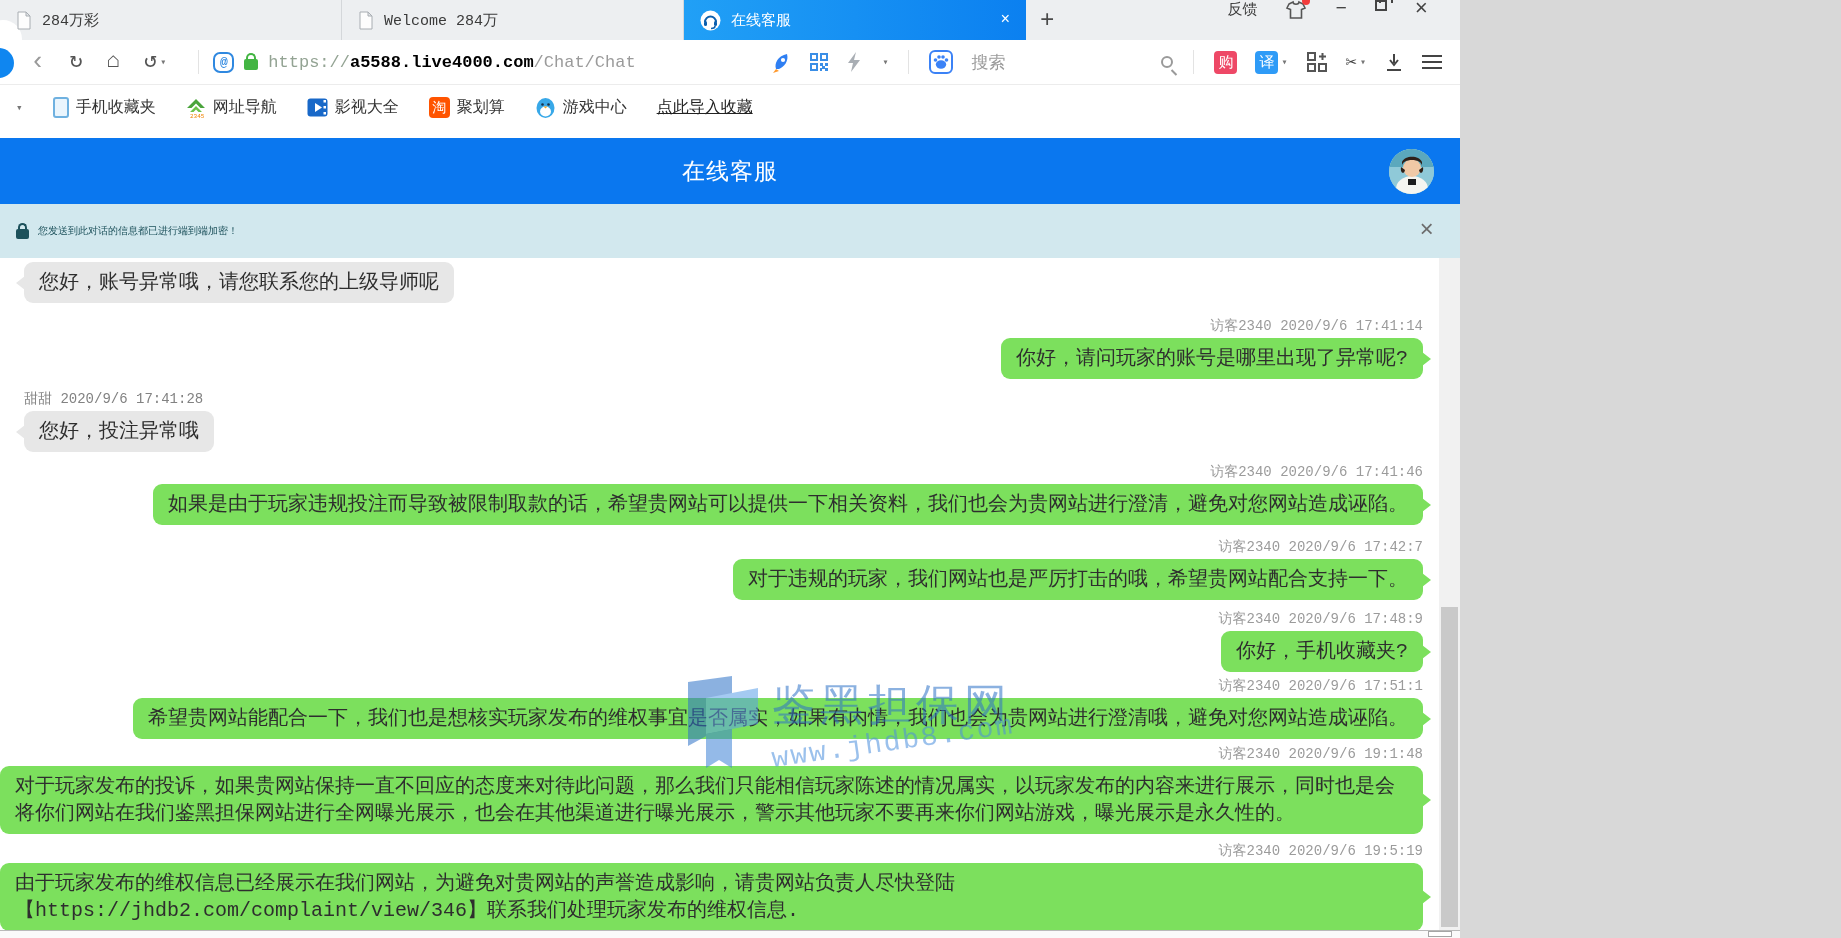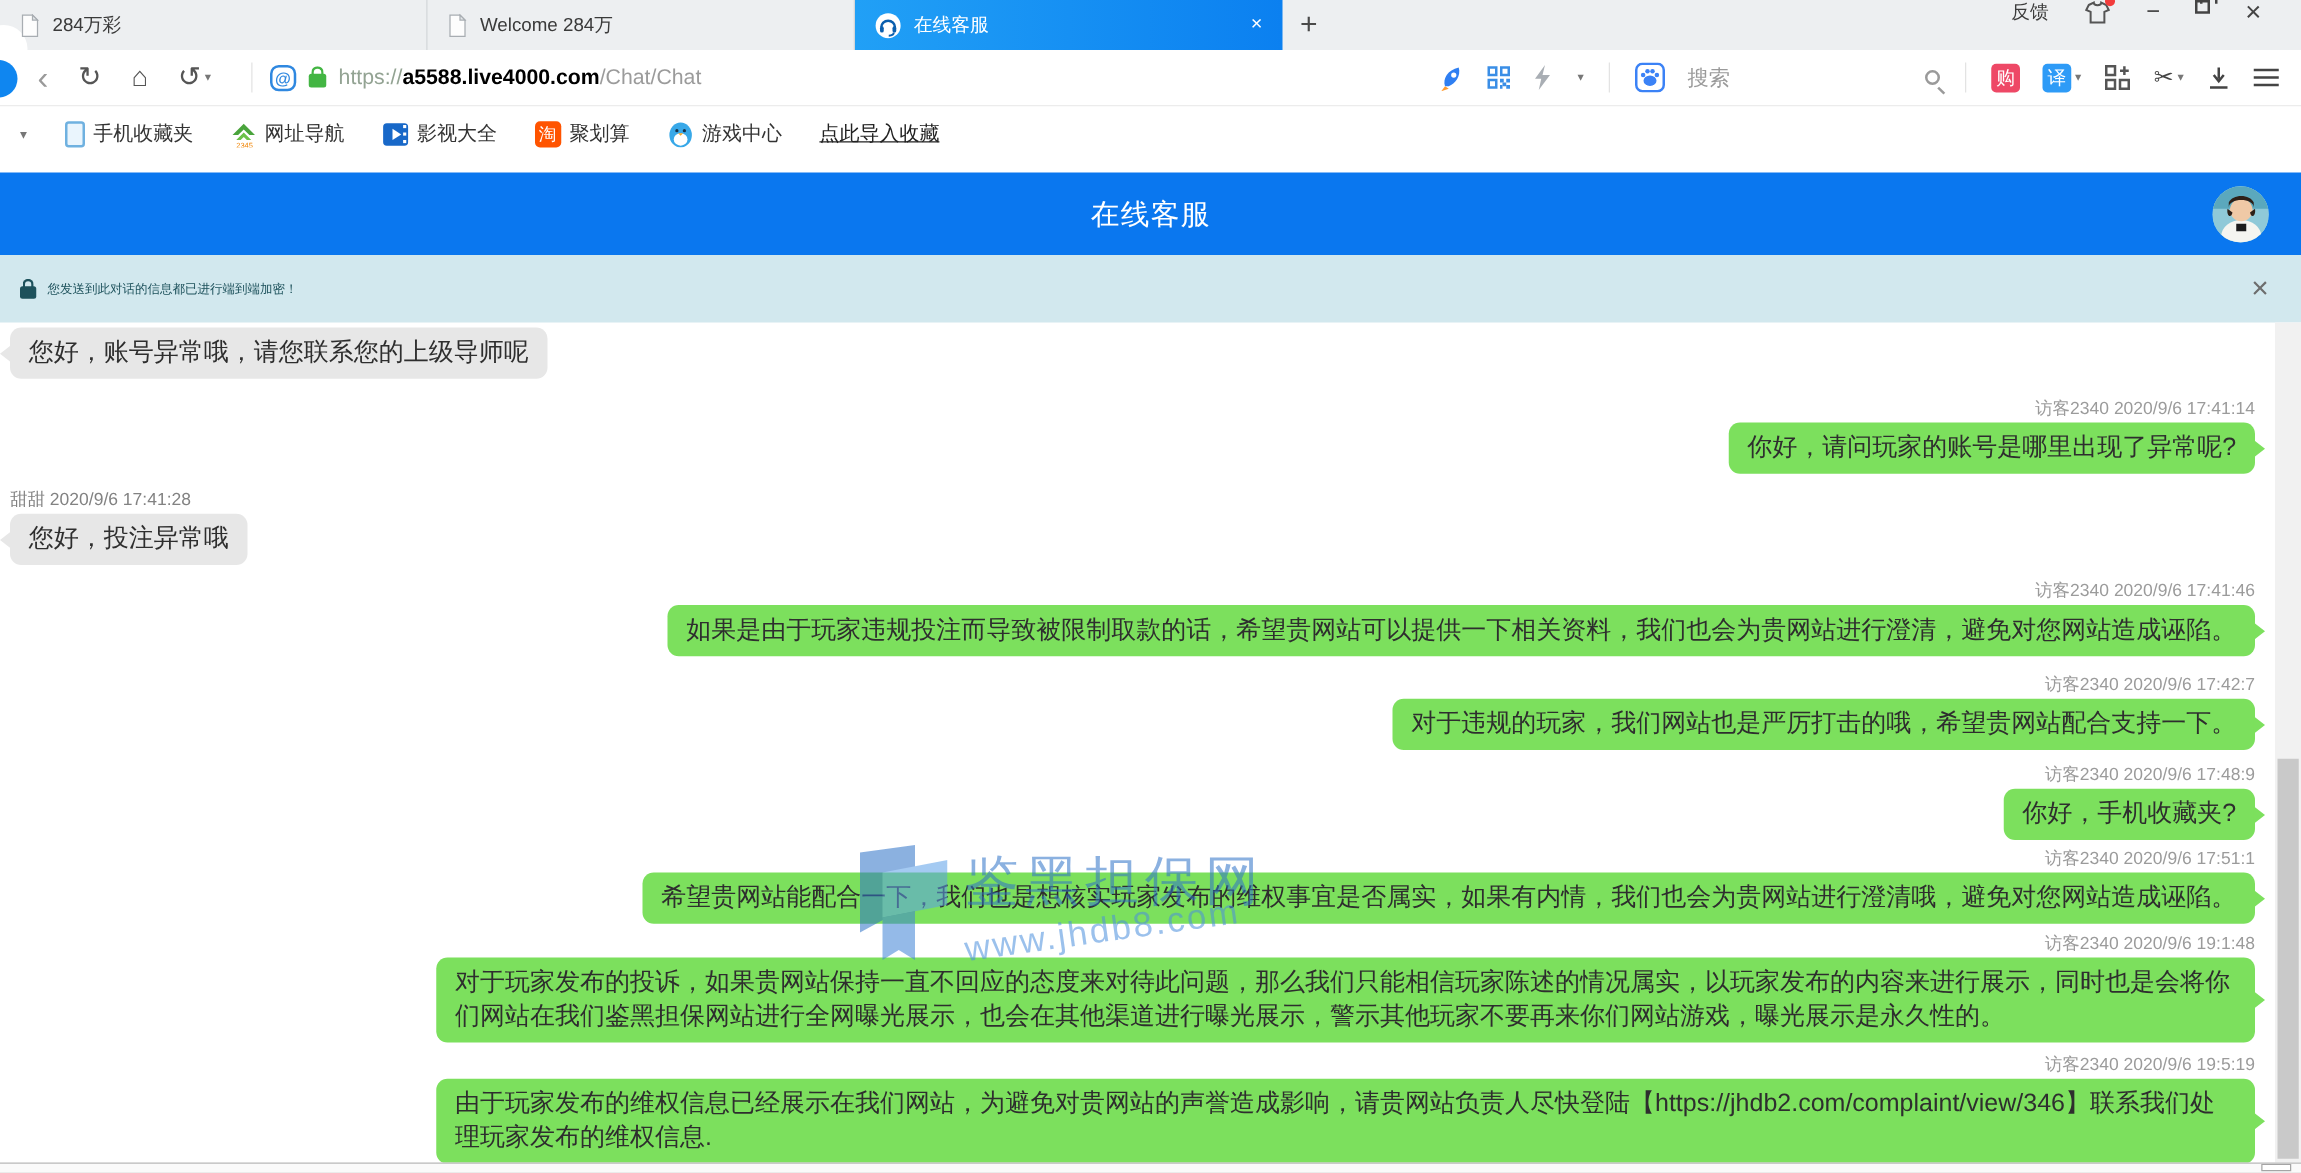--- a/index.html
+++ b/index.html
@@ -1,19 +1,19 @@
 <!DOCTYPE html>
 <html><head>
 <meta charset="utf-8">
 <style>
   * { margin:0; padding:0; box-sizing:border-box; }
   html,body { background:#d8d8d8; }
   .browser {
-    width:1841px; height:938px; position:relative; overflow:hidden;
-    background:#fff; font-family:Liberation Sans, sans-serif;
+    width:1460px; height:938px; position:relative; overflow:hidden;
+    background:#fff; font-family:Liberation Mono, monospace;
   }
   
   .tabbar { height:40px; background:#edeff1; display:flex; align-items:stretch; position:relative; }
   .tab-left-circle { position:absolute; left:-16px; top:20px; width:38px; height:38px; border-radius:50%; background:#fff; }
   .tab { width:342px; display:flex; align-items:center; padding:0 12px 0 16px; border-right:1px solid #d4d7da; position:relative; }
   .tab.active { background:linear-gradient(90deg,#21a0f6,#0b80f0); border-right:none; }
   .tab-title { font-size:15px; color:#3a3a3a; margin-left:10px; white-space:nowrap; overflow:hidden; }
   .tab.active .tab-title { color:#fff; }
   .tab-close { margin-left:auto; color:#fff; font-size:16px; line-height:16px; padding:2px 4px; }
   .newtab { display:flex; align-items:center; padding:0 14px; font-size:24px; color:#4a4a4a; font-weight:300; }
@@ -63,21 +63,21 @@
   .page-title { color:#fff; font-size:23px; letter-spacing:1px; }
   .avatar { position:absolute; right:26px; top:11px; width:45px; height:45px; border-radius:50%; overflow:hidden; background:#9fd3de; }
   .notice { height:54px; background:#d2e8ee; display:flex; align-items:center; padding:0 16px; gap:9px; }
   .notice-text { color:#1d515b; font-size:10px; }
   .lock-teal { width:13px; height:10px; background:#1d515b; border-radius:2px; position:relative; margin-top:5px; flex:none; }
   .lock-teal::before { content:""; position:absolute; left:2px; top:-6px; width:5px; height:6px; border:2px solid #1d515b; border-bottom:none; border-radius:5px 5px 0 0; }
   .notice-close { margin-left:auto; margin-right:10px; color:#6d6d6d; font-size:24px; line-height:24px; }
   
   .chat { position:relative; height:680px; overflow:hidden; font-size:20px; color:#2e2e2e; }
   .row { display:flex; flex-direction:column; }
-  .row.left  { align-items:flex-start; padding-left:8px; }
+  .row.left  { align-items:flex-start; padding-left:24px; }
   .row.right { align-items:flex-end; padding-right:37px; }
   .meta { font-size:14px; line-height:16px; color:#9b9b9b; margin-bottom:4px; }
   .row.left .meta { color:#828282; }
   .bubble { position:relative; padding:7px 15px; border-radius:9px; line-height:27px; max-width:1455px; }
   .row.left .bubble { background:#e7e7e7; }
   .row.left .bubble::before { content:""; position:absolute; left:-8px; top:50%; transform:translateY(-50%);
     border-top:7px solid transparent; border-bottom:7px solid transparent; border-right:9px solid #e7e7e7; }
   .row.right .bubble { background:#7ce05d; }
   .row.right .bubble::after { content:""; position:absolute; right:-8px; top:50%; transform:translateY(-50%);
     border-top:7px solid transparent; border-bottom:7px solid transparent; border-left:9px solid #7ce05d; }

